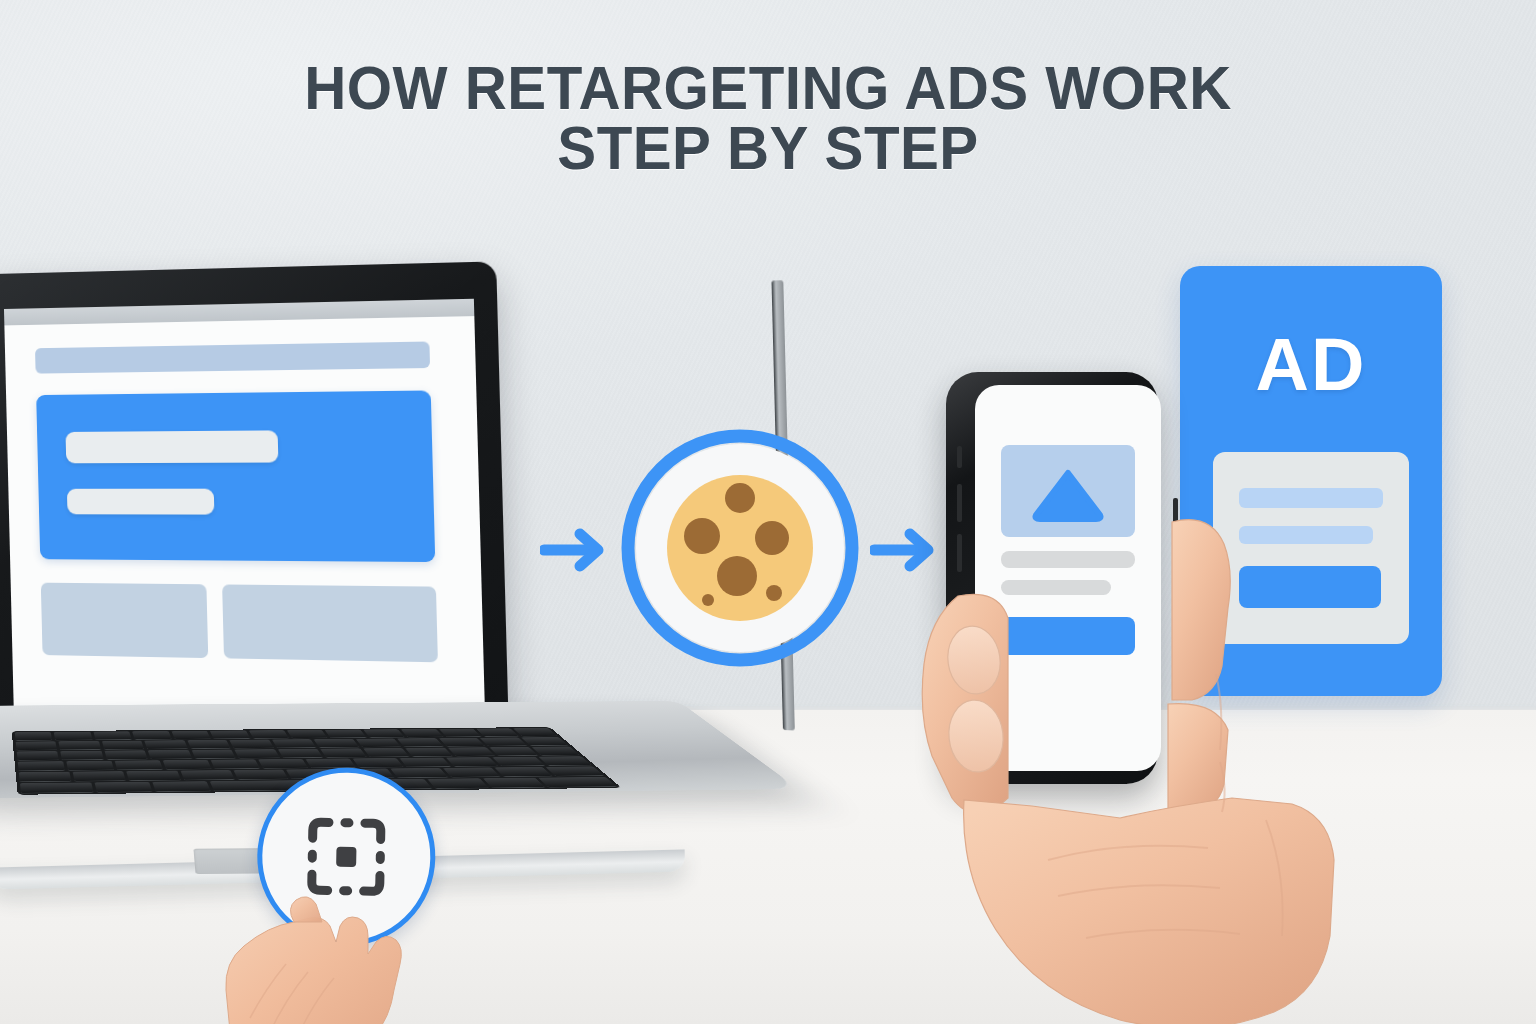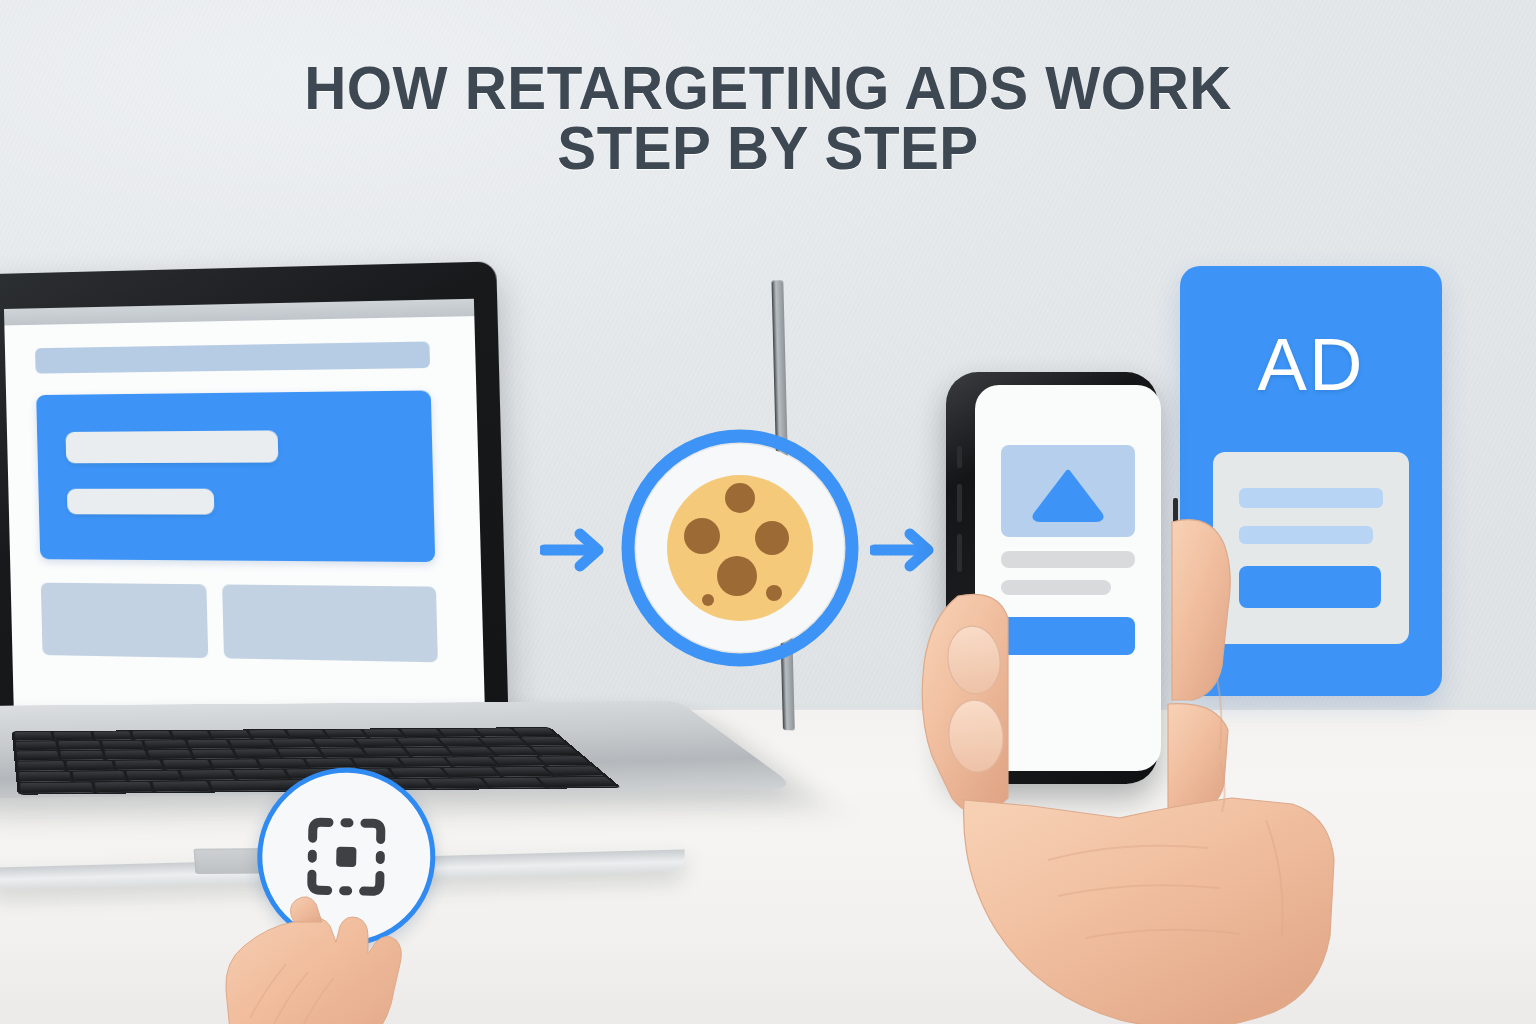--- a/index.html
+++ b/index.html
@@ -162,21 +162,21 @@
   }
 
   
   .ad-card{
     position:absolute;left:1180px;top:266px;width:262px;height:430px;
     background:#3d94f6;border-radius:20px;z-index:2;
     box-shadow:0 10px 26px rgba(45,95,165,.18);
   }
   .ad-text{
     position:absolute;left:0;top:56px;width:100%;text-align:center;
-    color:#fff;font-weight:normal;font-size:74px;letter-spacing:2px;
+    color:#fff;font-weight:bold;font-size:74px;letter-spacing:2px;
     text-shadow:0 2px 4px rgba(20,60,120,.18);
   }
   .ad-panel{
     position:absolute;left:33px;top:186px;width:196px;height:192px;
     background:#e4e8e9;border-radius:12px;
   }
   .ad-bar{position:absolute;left:26px;background:#b8d4f5;border-radius:6px;}
   .ad-bar.b1{top:36px;width:144px;height:20px;}
   .ad-bar.b2{top:74px;width:134px;height:18px;}
   .ad-btn{

